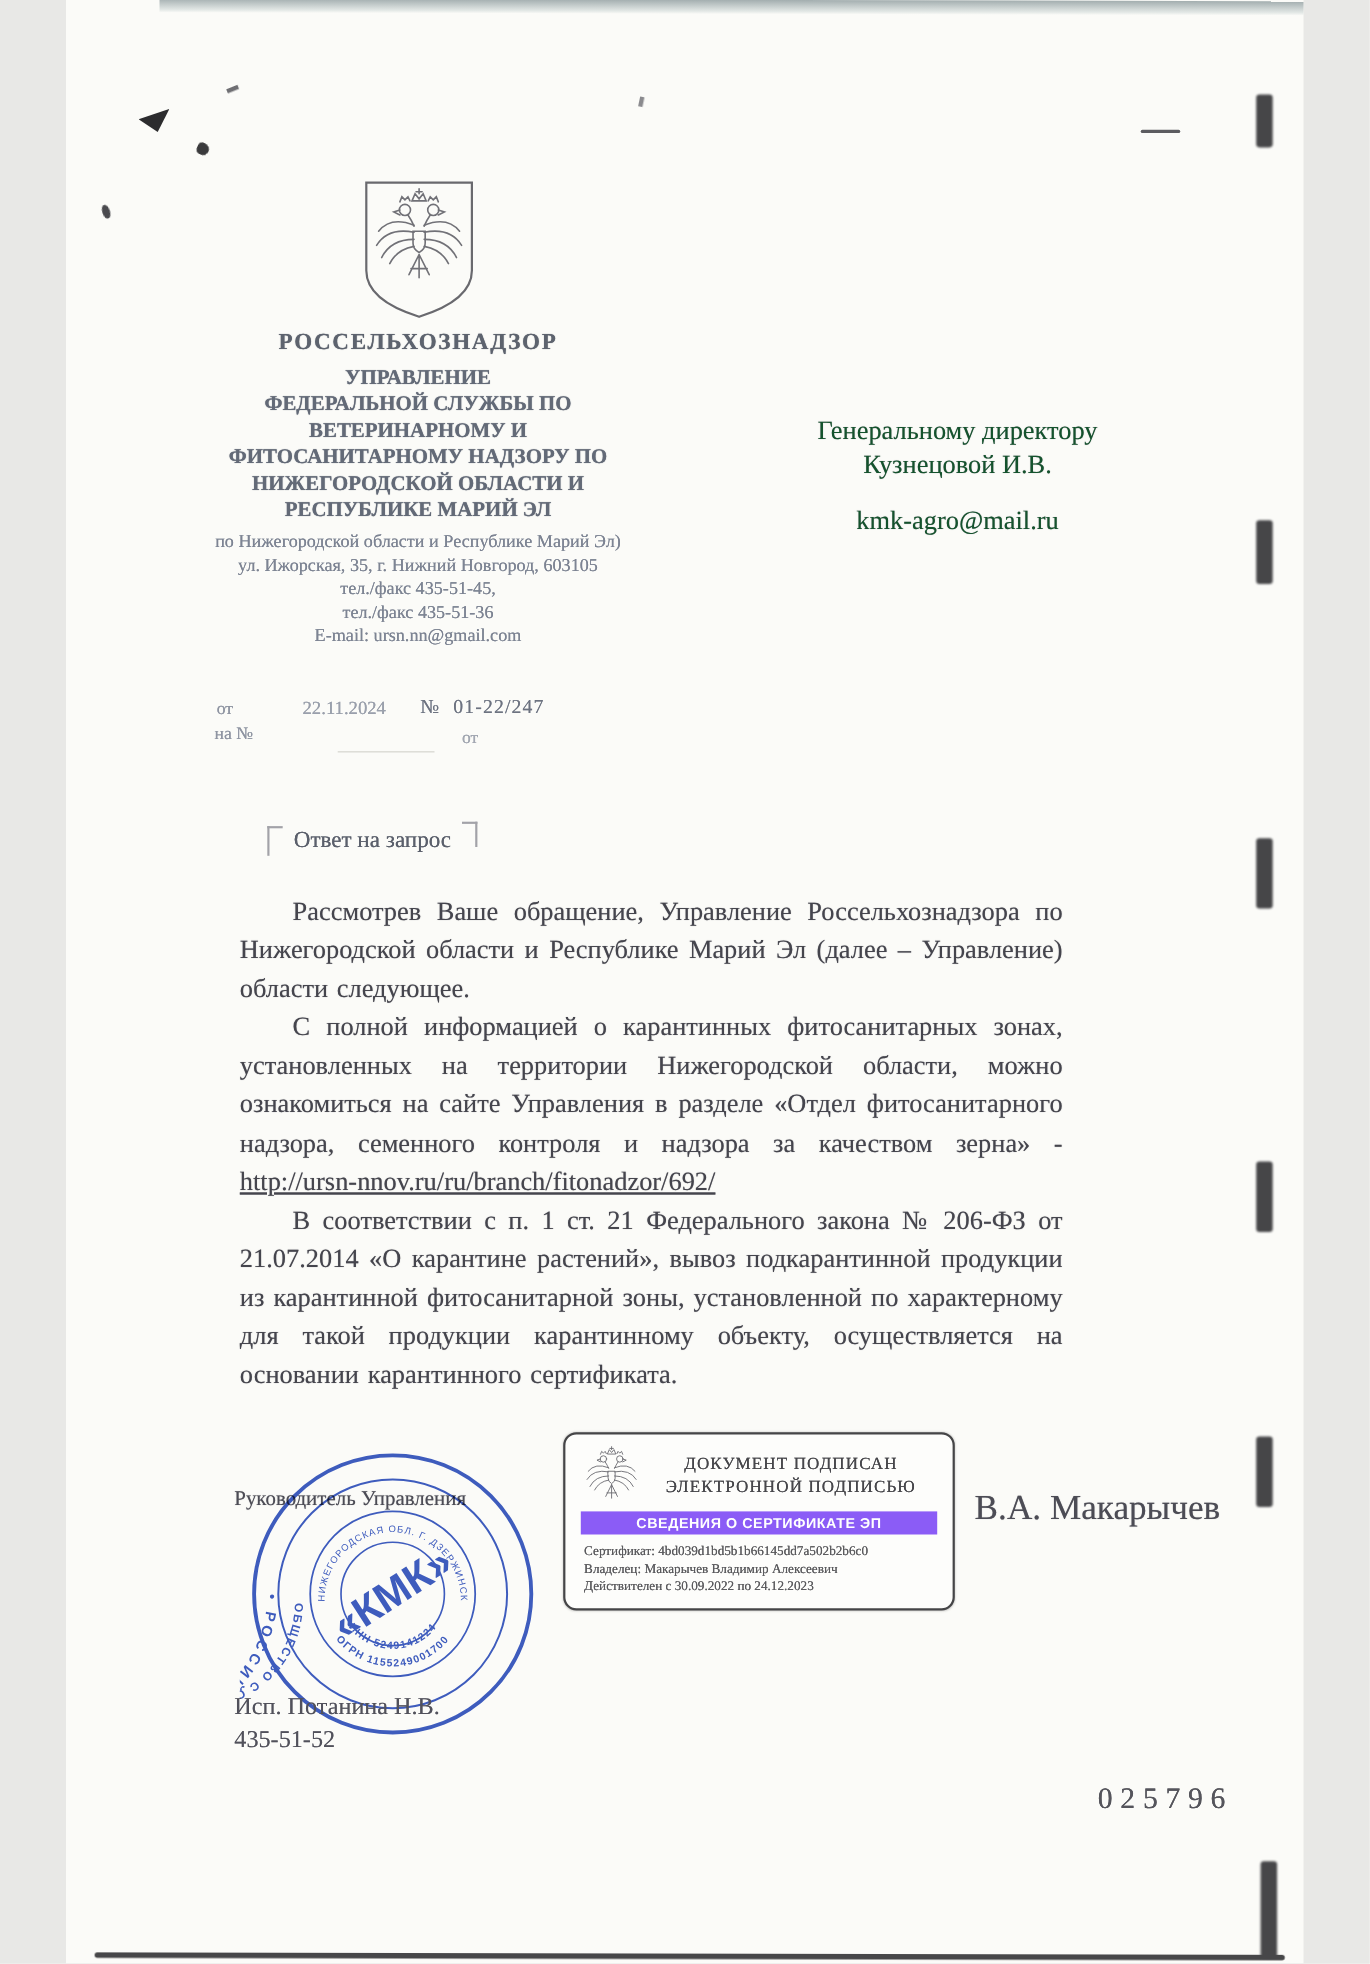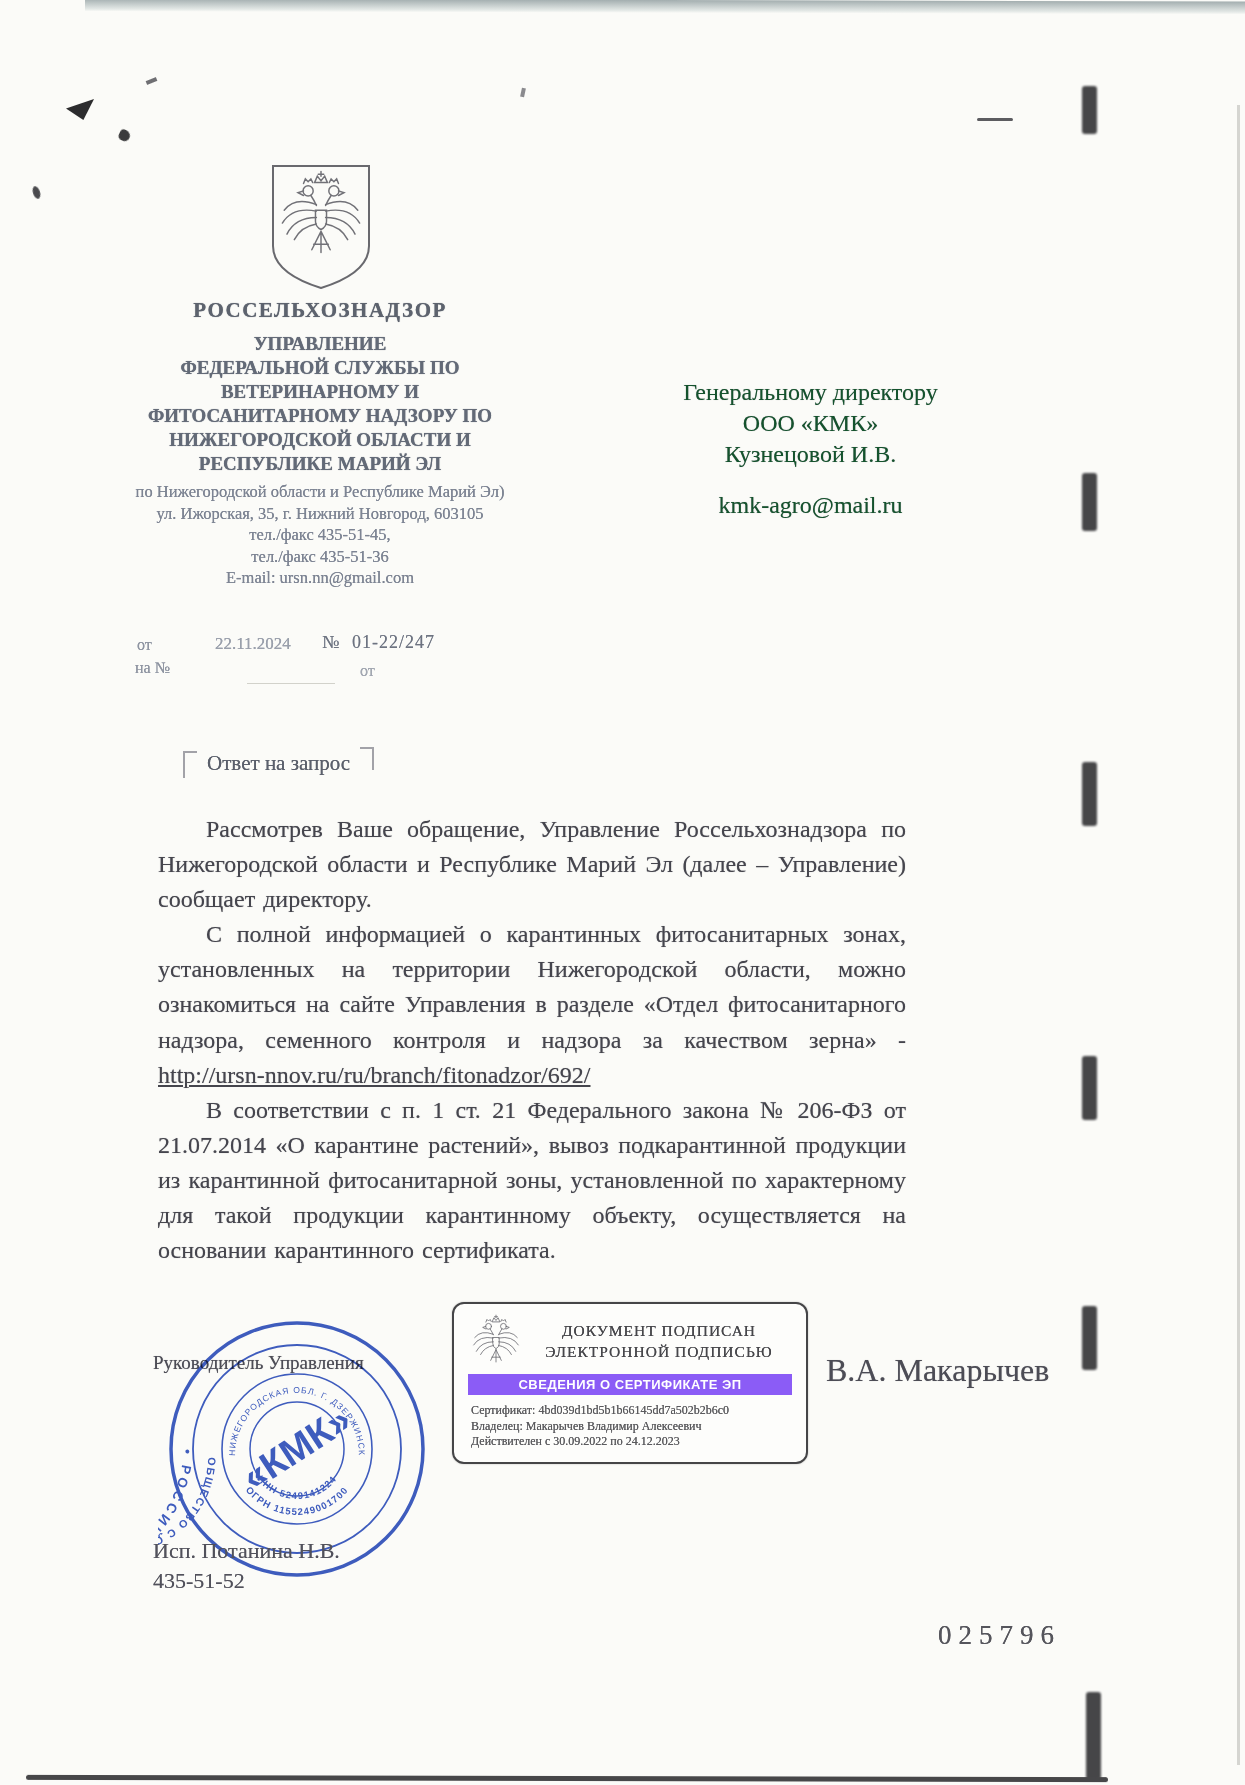--- a/index.html
+++ b/index.html
@@ -1,18 +1,18 @@
 <!DOCTYPE html>
 <html><head>
 <meta charset="utf-8">
 <style>
   html,body{margin:0;padding:0;background:#e8e8e6;}
   .page{
     position:relative;
-    width:1245px;height:1785px;
+    width:1125px;height:1785px;
     margin:0 auto;
     background:#fbfbf8;
     overflow:hidden;
     font-family:"Liberation Serif", serif;
     color:#45454d;
   }
   
   .art{position:absolute;pointer-events:none;}
   .top-strip{left:85px;top:0;width:1160px;height:13px;
     background:linear-gradient(#93a0a2,#dfe5e3 80%,rgba(255,255,255,0));opacity:.85;transform:rotate(.15deg);}
@@ -164,33 +164,32 @@
 
   <span class="ref ref-from">от</span>
   <span class="ref ref-date">22.11.2024</span>
   <span class="ref ref-no">№</span>
   <span class="ref ref-num">01-22/247</span>
   <span class="ref ref-onno">на №</span>
   <span class="ref ref-ot2">от</span>
 
   <div class="recipient">
     <div>Генеральному директору</div>
-    <div>ООО «КМК»</div>
     <div>Кузнецовой И.В.</div>
     <div class="email">kmk-agro@mail.ru</div>
   </div>
 
   <div class="subject">
     <span class="brk-l"></span>
     <span class="subject-text">Ответ на запрос</span>
     <span class="brk-r"></span>
   </div>
 
   <div class="body-text">
-    <p>Рассмотрев Ваше обращение, Управление Россельхознадзора по Нижегородской области и Республике Марий Эл (далее – Управление) сообщает директору.</p>
+    <p>Рассмотрев Ваше обращение, Управление Россельхознадзора по Нижегородской области и Республике Марий Эл (далее – Управление) области следующее.</p>
     <p><span>С полной информацией о карантинных фитосанитарных зонах, установленных на территории Нижегородской области, можно ознакомиться на сайте Управления в разделе «Отдел фитосанитарного надзора, семенного контроля и надзора за качеством зерна» - </span><span class="link">http://ursn-nnov.ru/ru/branch/fitonadzor/692/</span></p>
     <p>В соответствии с п. 1 ст. 21 Федерального закона № 206-ФЗ от 21.07.2014 «О карантине растений», вывоз подкарантинной продукции из карантинной фитосанитарной зоны, установленной по характерному для такой продукции карантинному объекту, осуществляется на основании карантинного сертификата.</p>
   </div>
 
   <div class="sig-label">Руководитель Управления</div>
   <div class="sig-name">В.А. Макарычев</div>
 
   <div class="esign">
     <div class="esign-top">
       <svg class="esign-emblem" width="56" height="56" viewBox="-50 -58 100 100">

